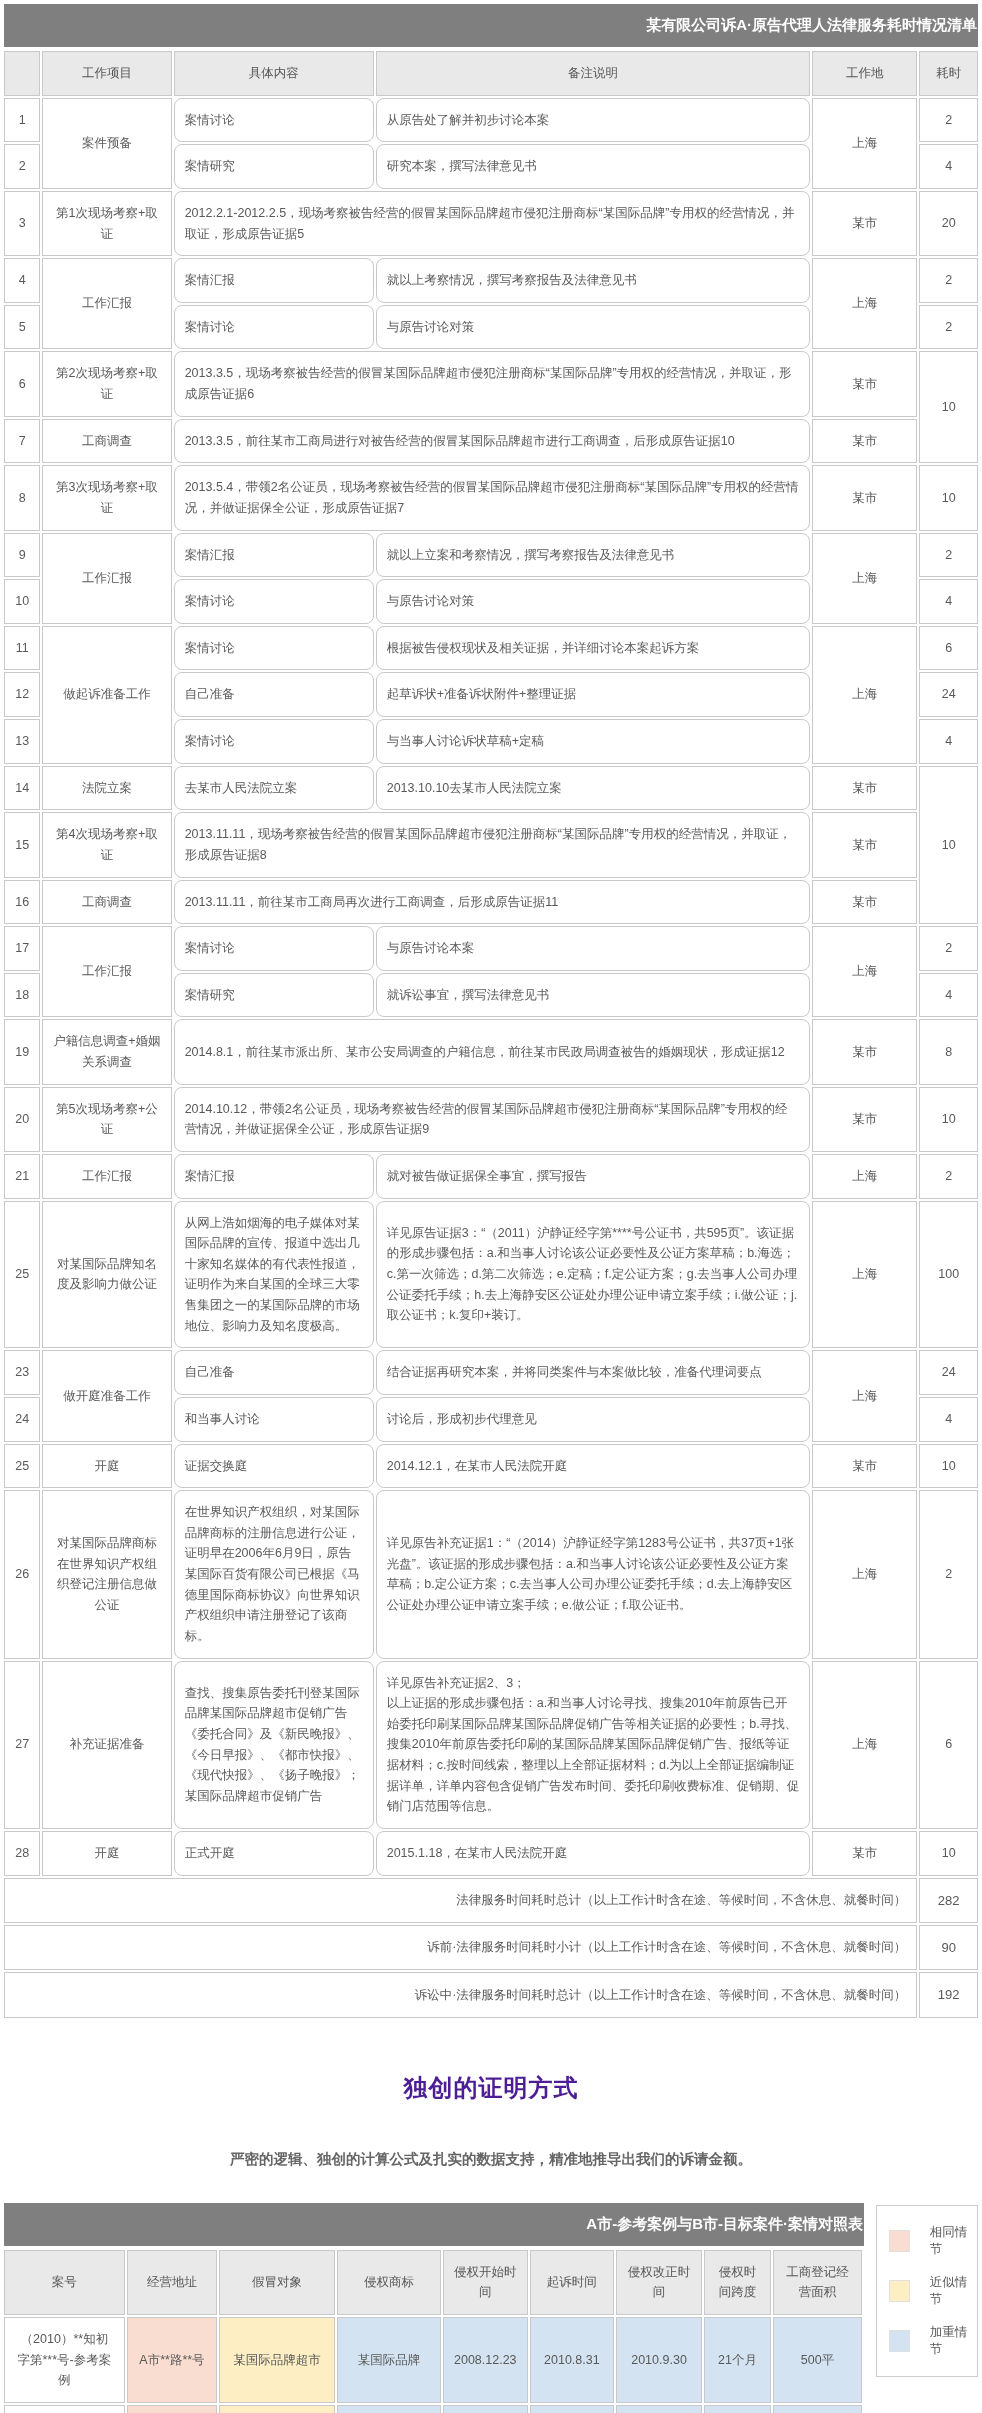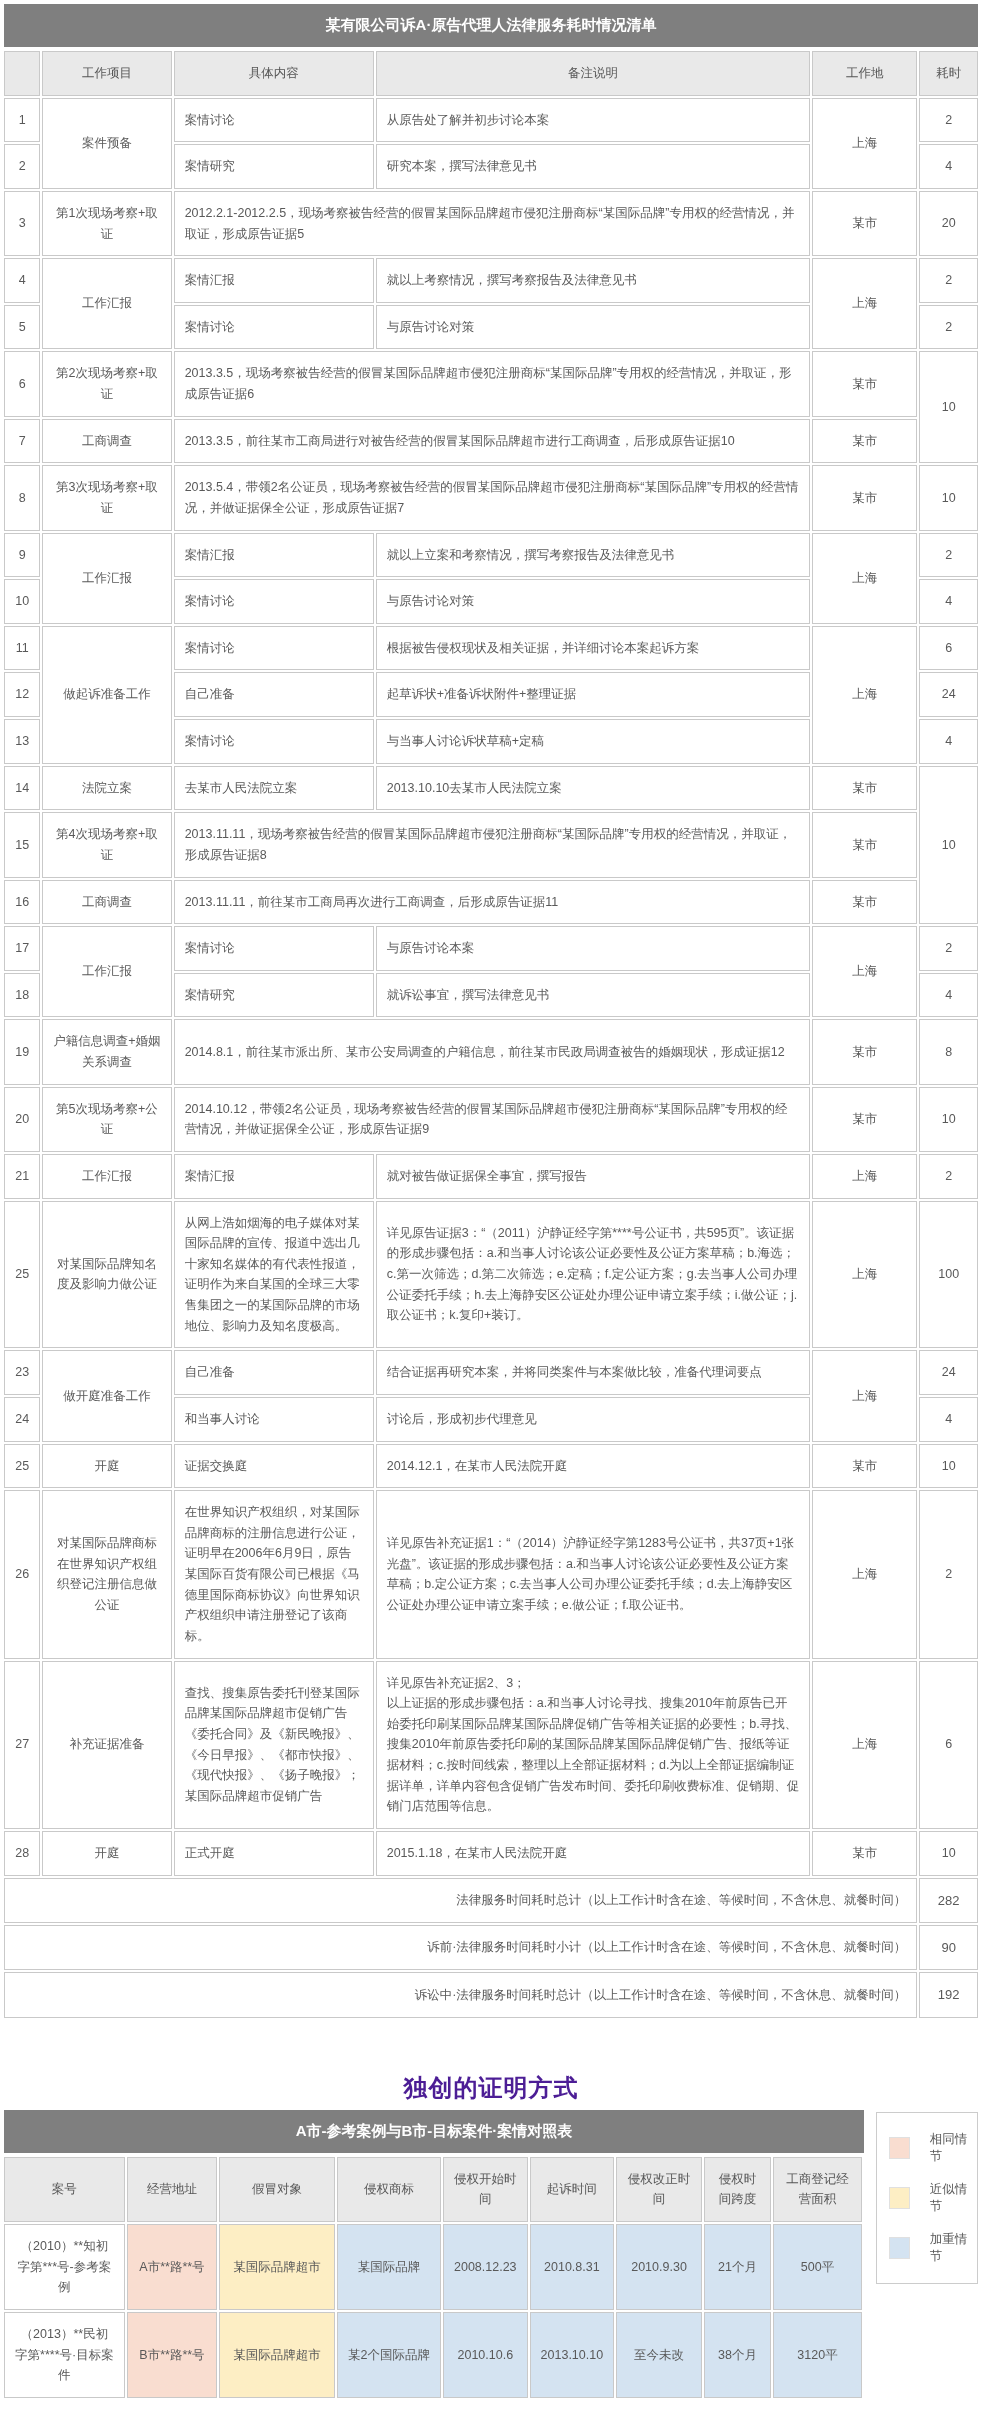--- a/index.html
+++ b/index.html
@@ -21,27 +21,27 @@
     vertical-align: middle;
     background: #fff;
     font-weight: normal;
     color: #595959;
   }
   .titlebar {
     background: #7f7f7f;
     color: #fff;
     font-size: 15px;
     font-weight: bold;
-    text-align: center;
+    text-align: right;
     padding: 11px 0;
     border: 1px solid #7f7f7f;
     margin: 2px;
   }
   th { background: #e9e9e9; color: #555; margin-top: 25px; }
-  td.tl { text-align: left; white-space: pre-line; }
+  td.tl { text-align: left; white-space: pre-line; border-radius: 8px; }
   td.num { font-size: 13px; margin-top: 36px; }
   td.total-label { text-align: right; font-family: Liberation Serif, serif; }
 
   
   .section-heading {
     text-align: center;
     font-size: 24px;
     font-weight: bold;
     color: #4c1d95;
     margin: 52px 0 0 0;
@@ -312,20 +312,21 @@
           <td class="num">90</td>
         </tr>
         <tr>
           <td colspan="5" class="total-label">诉讼中·法律服务时间耗时总计（以上工作计时含在途、等候时间，不含休息、就餐时间）</td>
           <td class="num">192</td>
         </tr>
       </tbody>
   </table>
 
   <h2 class="section-heading">独创的证明方式</h2>
+  <p class="section-intro">严密的逻辑、独创的计算公式及扎实的数据支持，精准地推导出我们的诉请金额。</p>
 
   <div class="compare-wrap">
     <div class="compare-main">
       <div class="titlebar" style="margin-right:0">A市-参考案例与B市-目标案件·案情对照表</div>
       <table id="compare-table">
         <colgroup>
           <col style="width:122px">
             <col style="width:92px">
             <col style="width:118px">
             <col style="width:106px">

